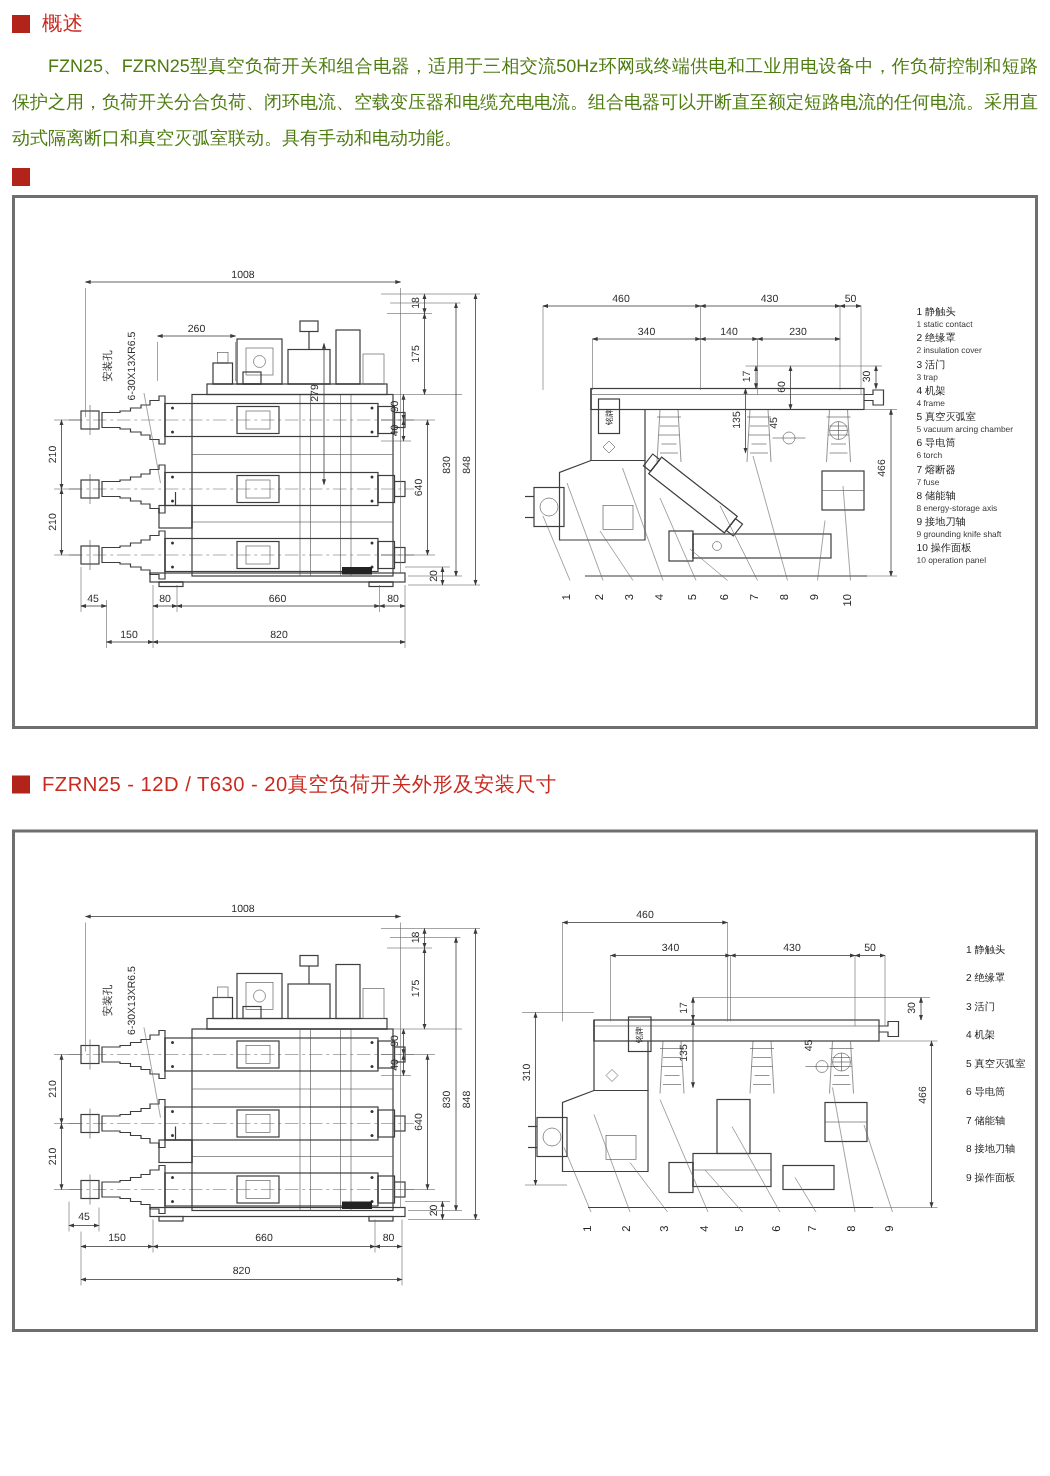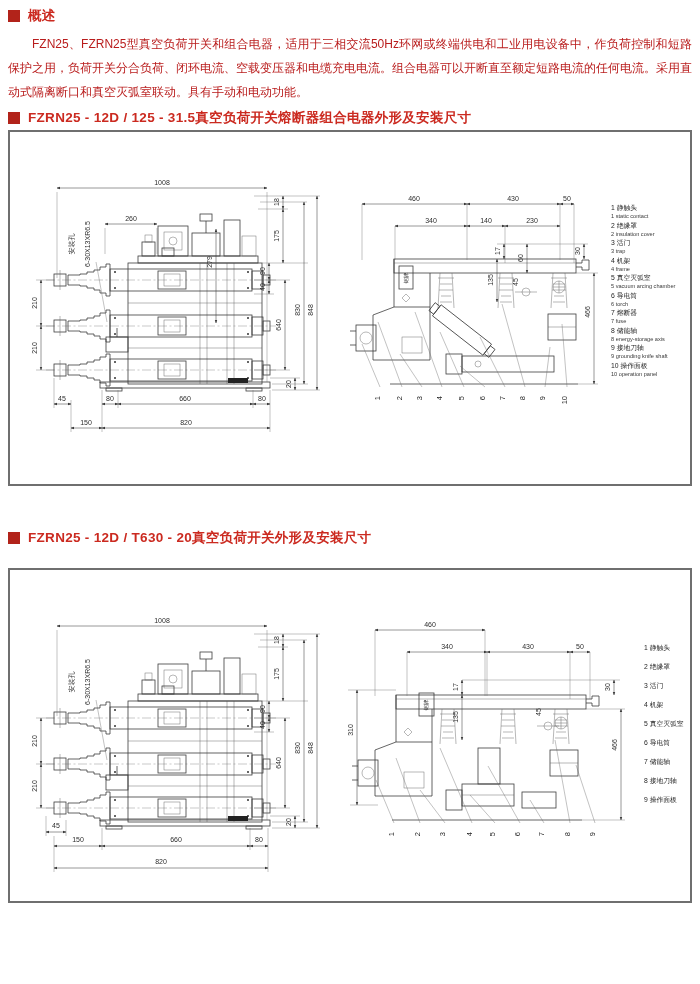--- a/index.html
+++ b/index.html
@@ -1,25 +1,25 @@
 <!DOCTYPE html>
 <html><head>
 <meta charset="utf-8">
 <style>
   *{margin:0;padding:0;box-sizing:border-box}
   html,body{background:#fff}
   body{width:700px;height:984px;font-family:"Liberation Sans","DejaVu Sans",sans-serif;color:#1c1c1c;overflow:hidden}
   .page{padding:8px 8px 0 8px;width:700px}
   .sec-head{display:flex;align-items:center;gap:8px;height:16px}
   .bullet{width:12px;height:12px;background:#b2231a;flex:0 0 auto}
-  .sec-title{color:#cb2a20;font-weight:bold;font-size:13.5px;letter-spacing:.3px;white-space:nowrap}
-  .paras{margin-top:8px;font-size:12px;line-height:24px;text-align:justify;color:#b91c1c}
+  .sec-title{color:#cb2a20;font-weight:normal;font-size:13.5px;letter-spacing:.3px;white-space:nowrap}
+  .paras{margin-top:8px;font-size:12px;line-height:24px;text-align:justify;color:#4d7c0f}
   .paras p{text-indent:2em}
   .head1{margin-top:6px}
-  .head2{margin-top:44px}
+  .head2{margin-top:29px}
   .panel{border:2px solid #6f6f6f;margin-top:4px;background:#fff}
   .panel2{margin-top:22px}
   svg{display:block}
   svg text{font-family:"Liberation Sans","DejaVu Sans",sans-serif}
   .ln{stroke:#3d3d3d;stroke-width:.8;fill:none}
   .lt{stroke:#606060;stroke-width:.45;fill:none}
   .cl{stroke:#777;stroke-width:.4;fill:none;stroke-dasharray:9 2.5 2 2.5}
   .dm{stroke:#444;stroke-width:.55;fill:none}
   .xt{stroke:#666;stroke-width:.4;fill:none}
   .dim{font-size:7px;fill:#2d2d2d}
@@ -38,21 +38,20 @@
   <div class="sec-head">
     <span class="bullet"></span>
     <span class="sec-title">概述</span>
   </div>
   <div class="paras">
     <p>FZN25、FZRN25型真空负荷开关和组合电器，适用于三相交流50Hz环网或终端供电和工业用电设备中，作负荷控制和短路保护之用，负荷开关分合负荷、闭环电流、空载变压器和电缆充电电流。组合电器可以开断直至额定短路电流的任何电流。采用直动式隔离断口和真空灭弧室联动。具有手动和电动功能。</p>
   </div>
 
   <div class="sec-head head1">
     <span class="bullet"></span>
-    <span class="sec-title">FZRN25 - 12D / 125 - 31.5真空负荷开关熔断器组合电器外形及安装尺寸</span>
   </div>
 
   <div class="panel">
   <svg width="680" height="352" viewBox="0 0 680 352">
     <defs>
       <marker id="a1" viewBox="0 0 10 10" refX="9" refY="5" markerWidth="7" markerHeight="7" orient="auto-start-reverse">
         <path d="M0 1.5 L10 5 L0 8.5 z" fill="#3a3a3a"></path>
       </marker>
     </defs>
 

